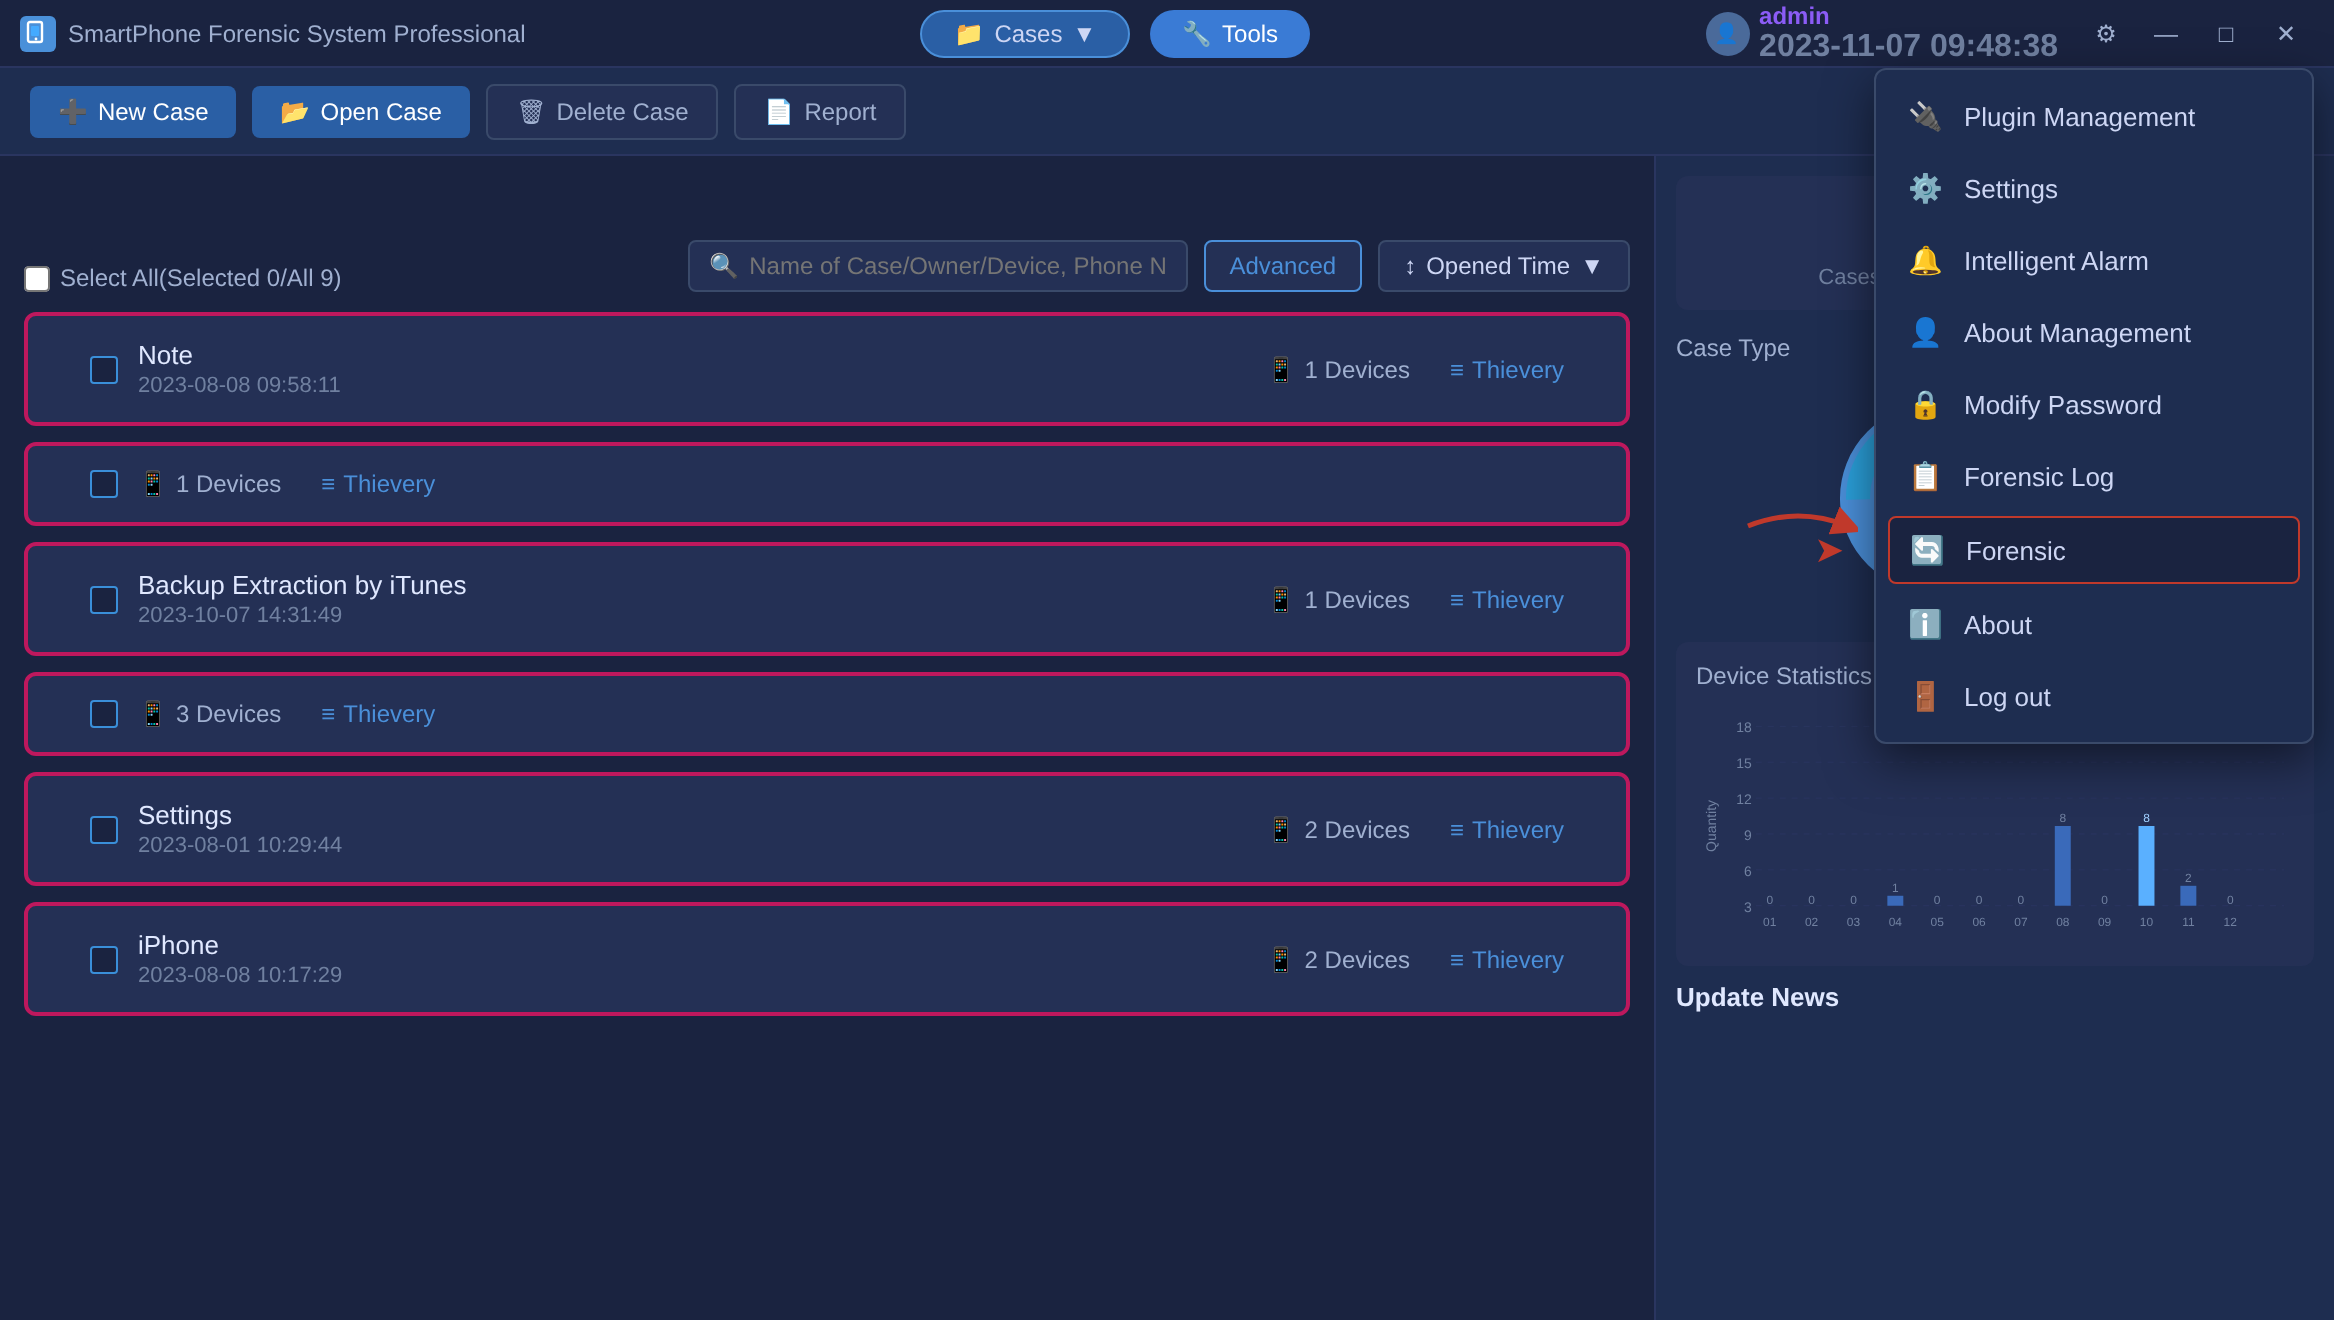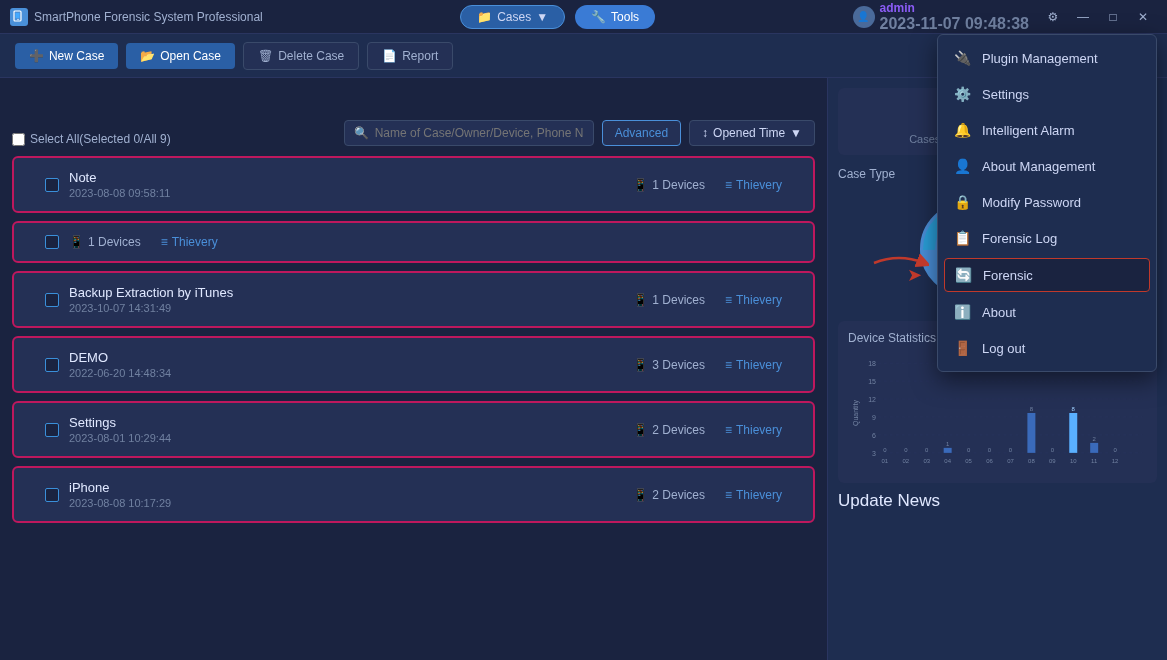--- a/index.html
+++ b/index.html
@@ -510,24 +510,20 @@
         <span>1 Devices</span>
       </div>
       <div class="thievery-badge">
         <span>≡</span>
         <span>Thievery</span>
       </div>
     </div>
   </div>
         <div class="case-item">
     <div class="case-checkbox"></div>
-    <div class="case-info">
-      <div class="case-name">DEMO</div>
-      <div class="case-date">2022-06-20 14:48:34</div>
-    </div>
     <div class="case-meta">
       <div class="devices-badge">
         <span>📱</span>
         <span>3 Devices</span>
       </div>
       <div class="thievery-badge">
         <span>≡</span>
         <span>Thievery</span>
       </div>
     </div>
@@ -672,21 +668,21 @@
           <text x="268" y="110" font-size="6" fill="#7080a0" text-anchor="middle">12</text>
           <text x="268" y="99" font-size="6" fill="#7080a0" text-anchor="middle">0</text>
 
           <text x="10" y="60" font-size="7" fill="#7080a0" text-anchor="middle" transform="rotate(-90 10 60)">Quantity</text>
         </svg>
       </div>
     </div>
 
     <div>
       <div class="section-title">
-        <span style="font-weight:normal;font-size:17px;color:#e0e8ff;">Update News</span>
+        <span style="font-weight:bold;font-size:13px;color:#e0e8ff;">Update News</span>
       </div>
     </div>
   </div>
 </div>
 
 <div style="position:absolute;top:0;right:0;width:260px;z-index:200;">
   <div class="dropdown-menu" id="dropdown-menu">
       <div class="menu-item">
     <span class="menu-icon">🔌</span>
     <span>Plugin Management</span>

